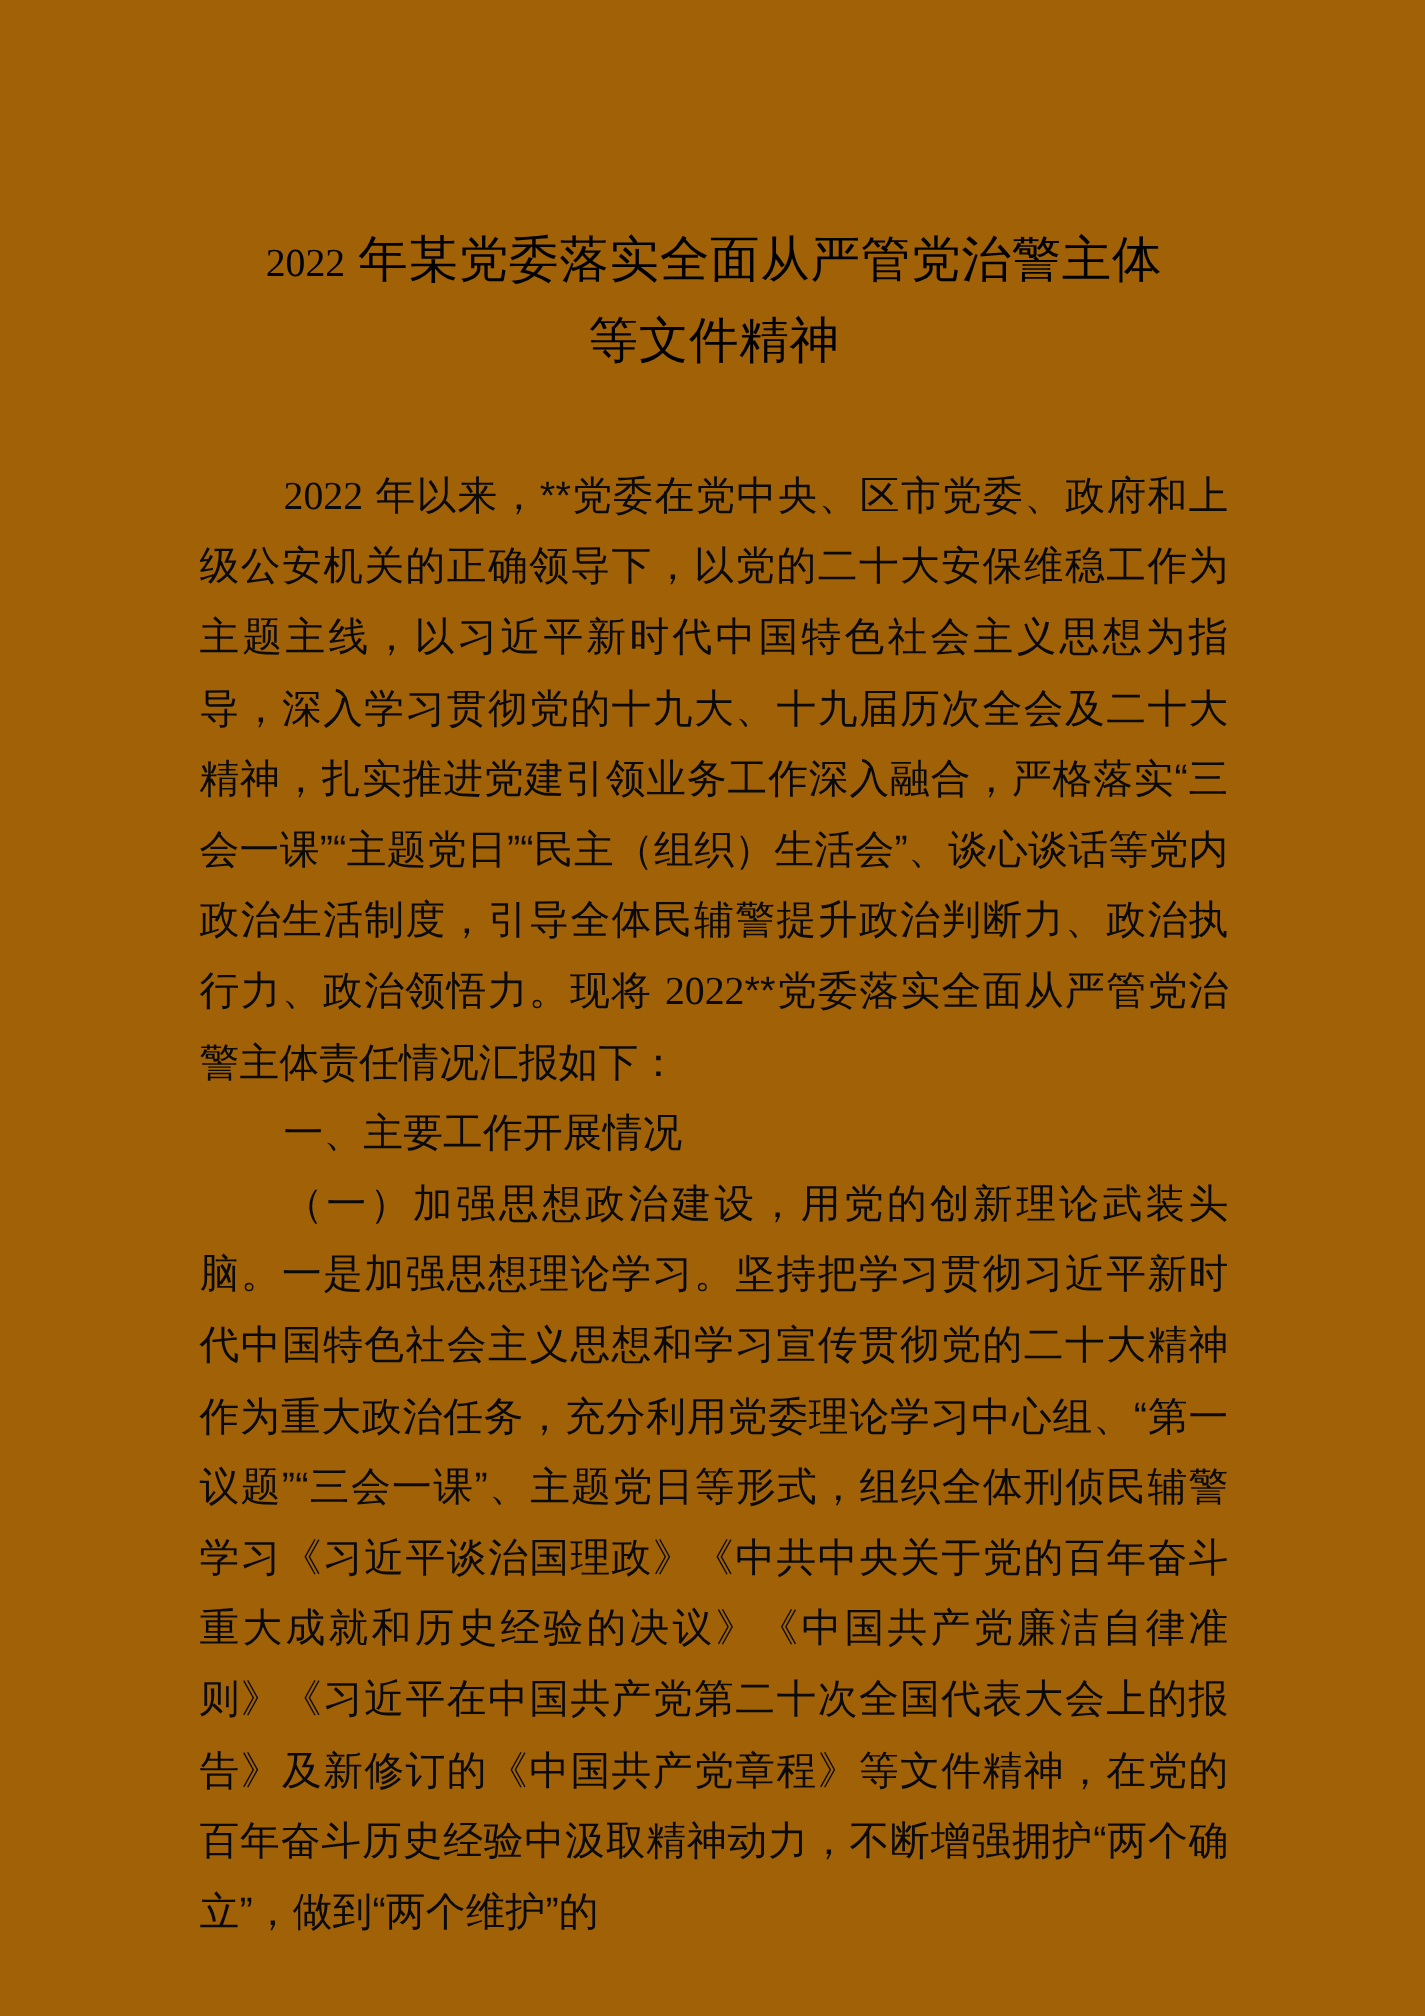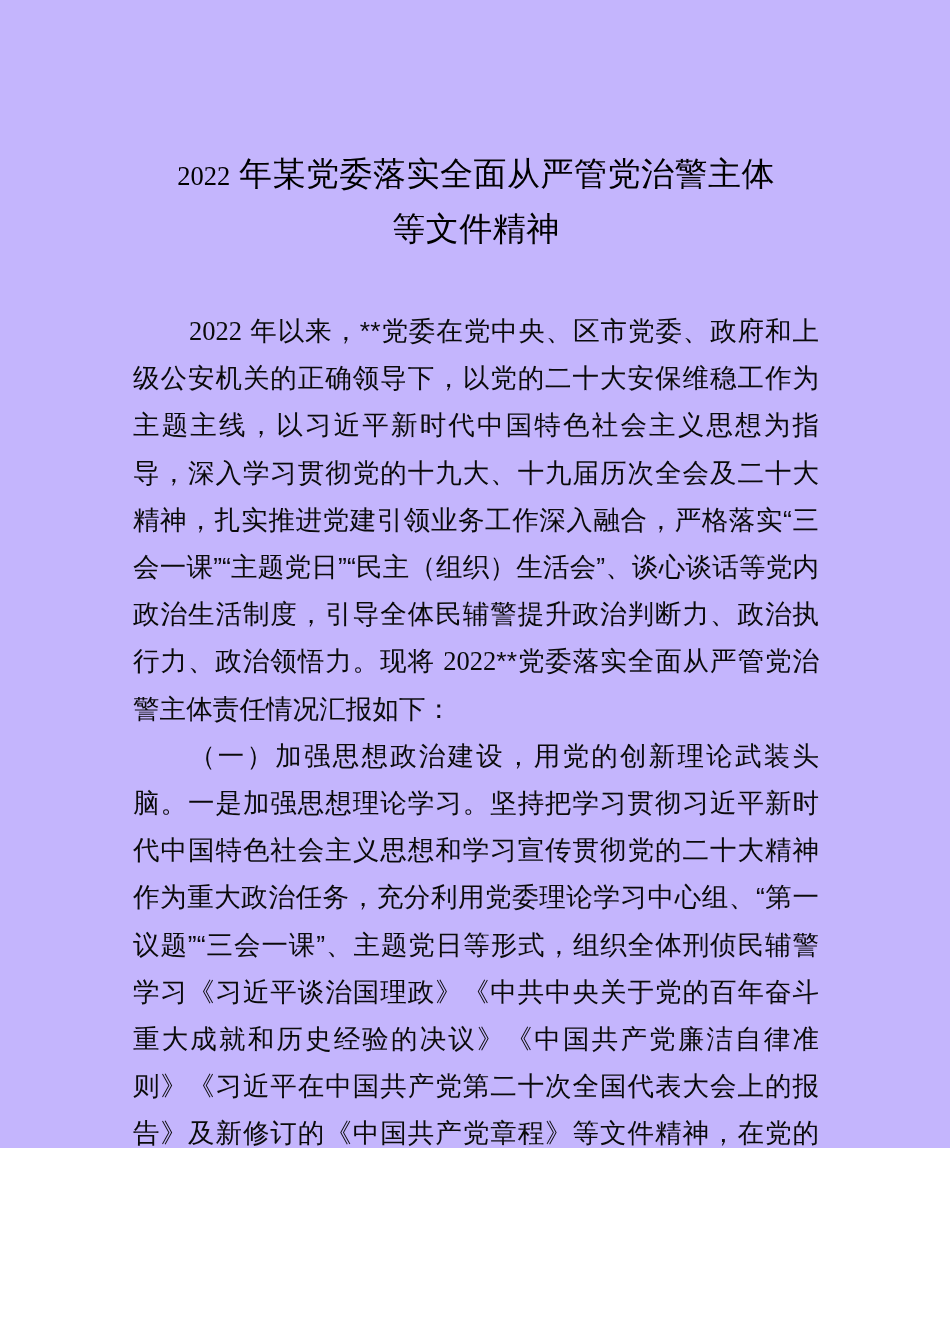--- a/index.html
+++ b/index.html
@@ -4,22 +4,22 @@
 <style>
   html, body {
     margin: 0;
     padding: 0;
     background: #ffffff;
   }
 
   .page {
     position: relative;
     width: 950px;
-    height: 1148px;
-    background: #c4b5fd;
+    height: 1344px;
+    background: #a16207;
     overflow: hidden;
     box-sizing: border-box;
   }
 
   .doc-body {
     position: absolute;
     left: 133px;
     top: 148px;
     width: 686px;
   }
@@ -70,17 +70,18 @@
 <div class="page">
   <div class="doc-body">
 
     <h1 class="doc-title">
       <span><span class="lat">2022</span> 年某党委落实全面从严管党治警主体</span><br>
       <span>等文件精神</span>
     </h1>
 
     <p class="para indent"><span class="lat">2022</span> 年以来，**党委在党中央、区市党委、政府和上级公安机关的正确领导下，以党的二十大安保维稳工作为主题主线，以习近平新时代中国特色社会主义思想为指导，深入学习贯彻党的十九大、十九届历次全会及二十大精神，扎实推进党建引领业务工作深入融合，严格落实“三会一课”“主题党日”“民主（组织）生活会”、谈心谈话等党内政治生活制度，引导全体民辅警提升政治判断力、政治执行力、政治领悟力。现将 <span class="lat">2022</span>**党委落实全面从严管党治警主体责任情况汇报如下：</p>
 
+    <p class="para indent">一、主要工作开展情况</p>
 
     <p class="para indent">（一）加强思想政治建设，用党的创新理论武装头脑。一是加强思想理论学习。坚持把学习贯彻习近平新时代中国特色社会主义思想和学习宣传贯彻党的二十大精神作为重大政治任务，充分利用党委理论学习中心组、“第一议题”“三会一课”、主题党日等形式，组织全体刑侦民辅警学习《习近平谈治国理政》《中共中央关于党的百年奋斗重大成就和历史经验的决议》《中国共产党廉洁自律准则》《习近平在中国共产党第二十次全国代表大会上的报告》及新修订的《中国共产党章程》等文件精神，在党的百年奋斗历史经验中汲取精神动力，不断增强拥护“两个确立”，做到“两个维护”的</p>
 
   </div>
 </div>
 
 </body></html>

